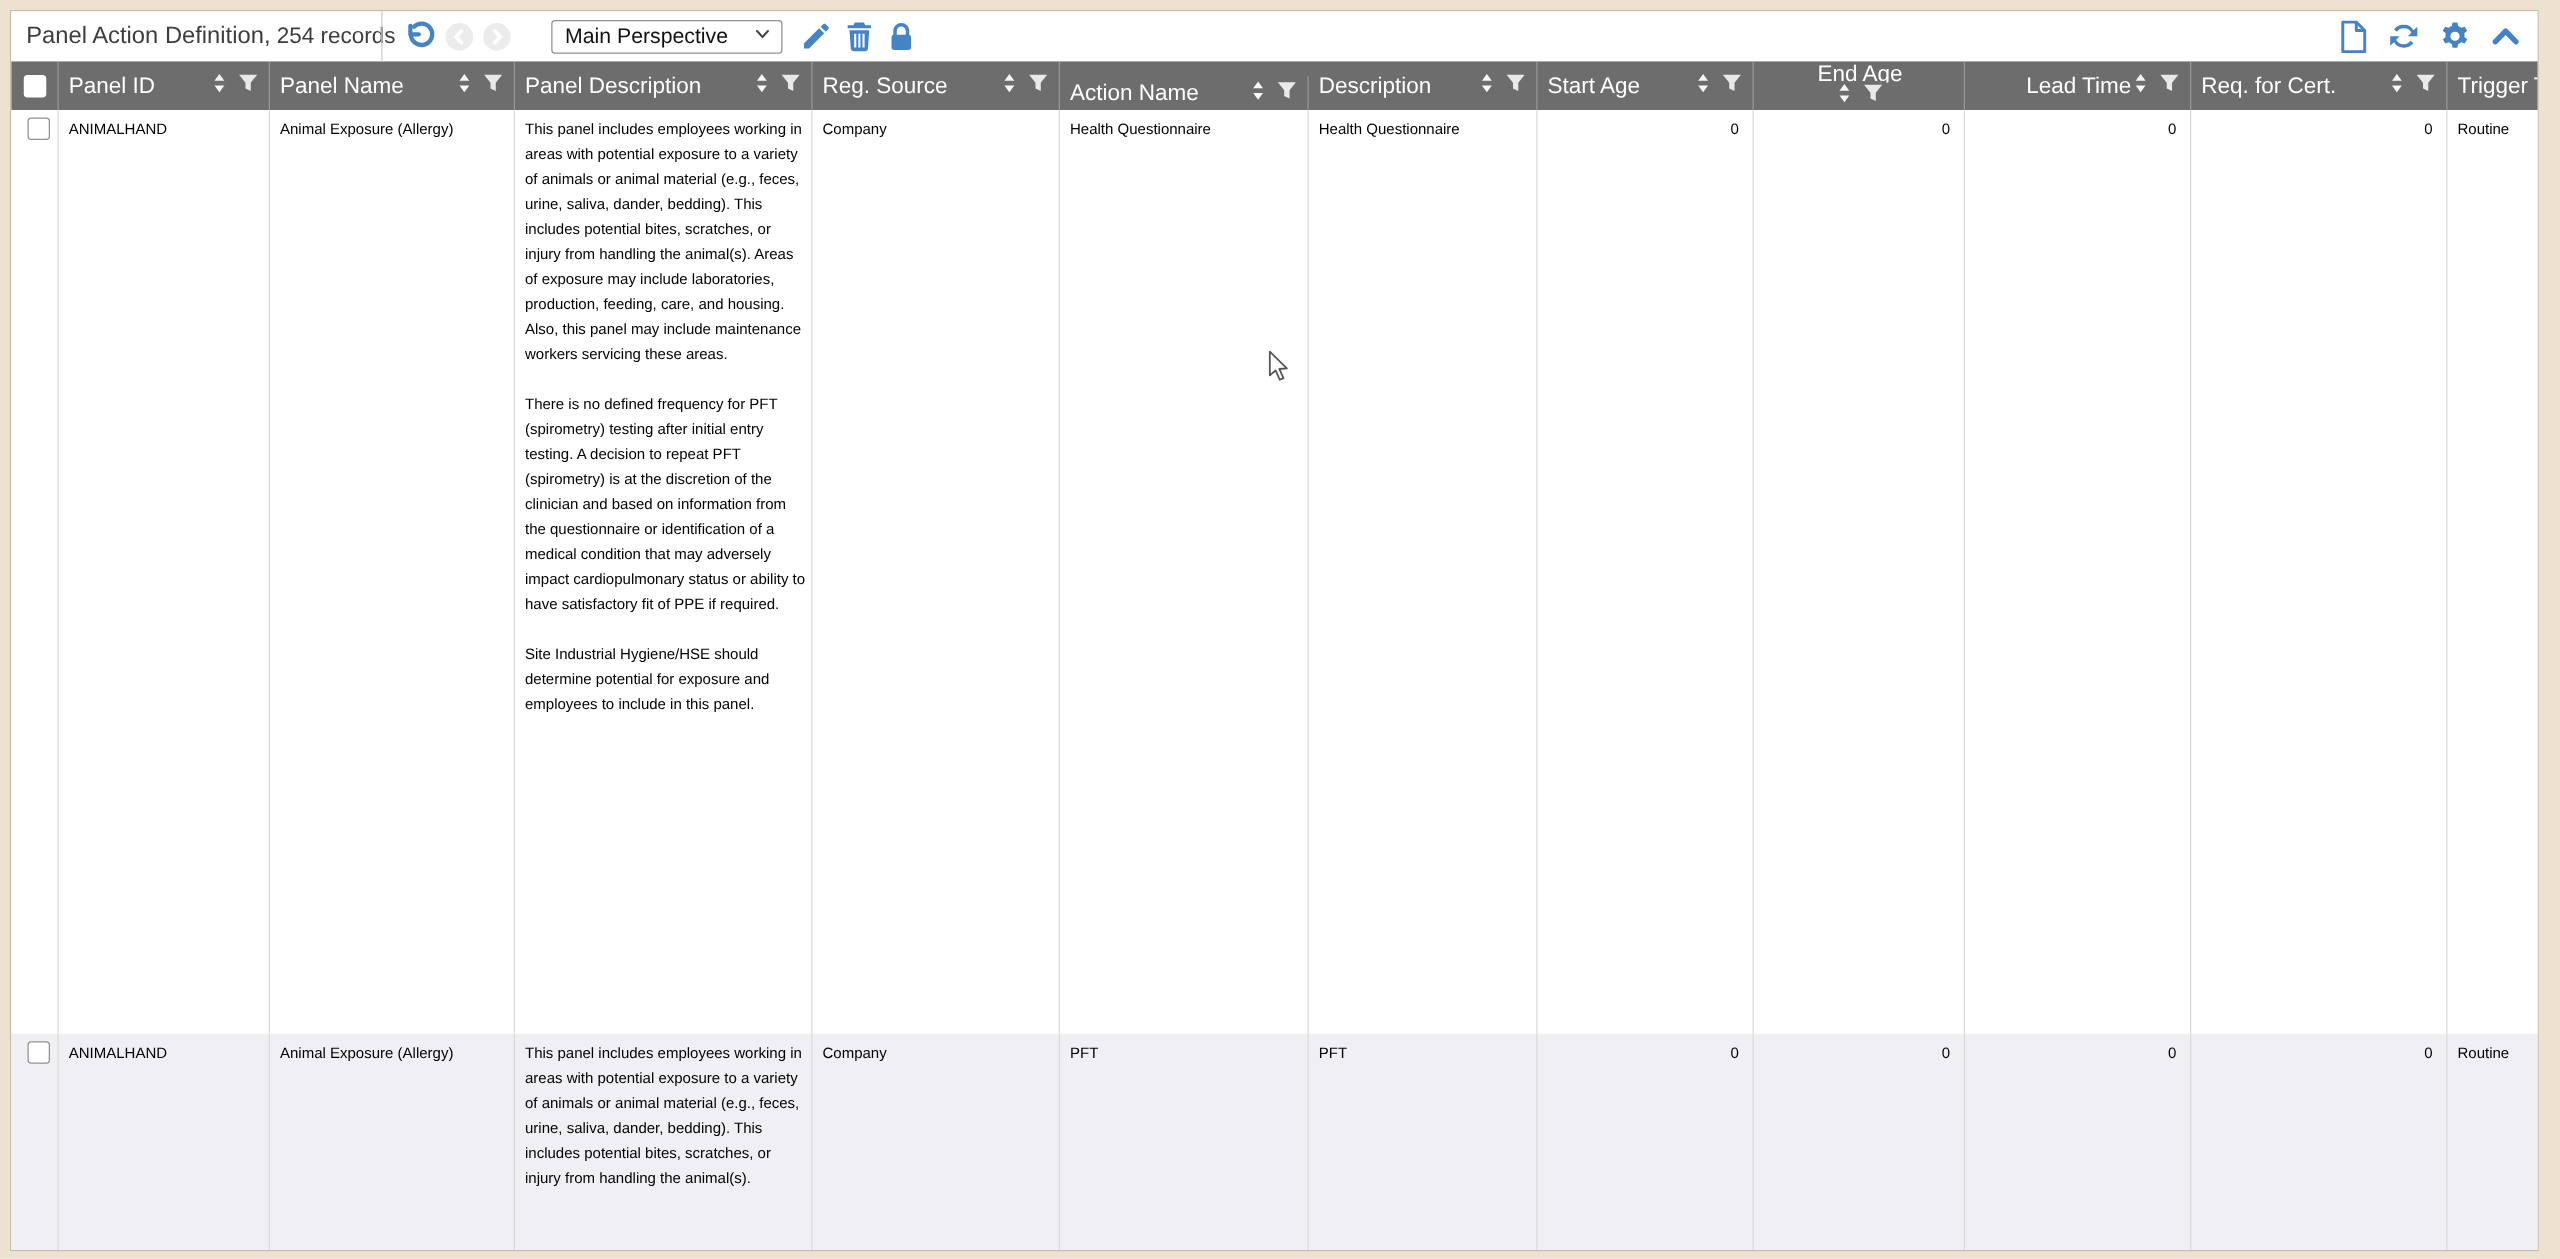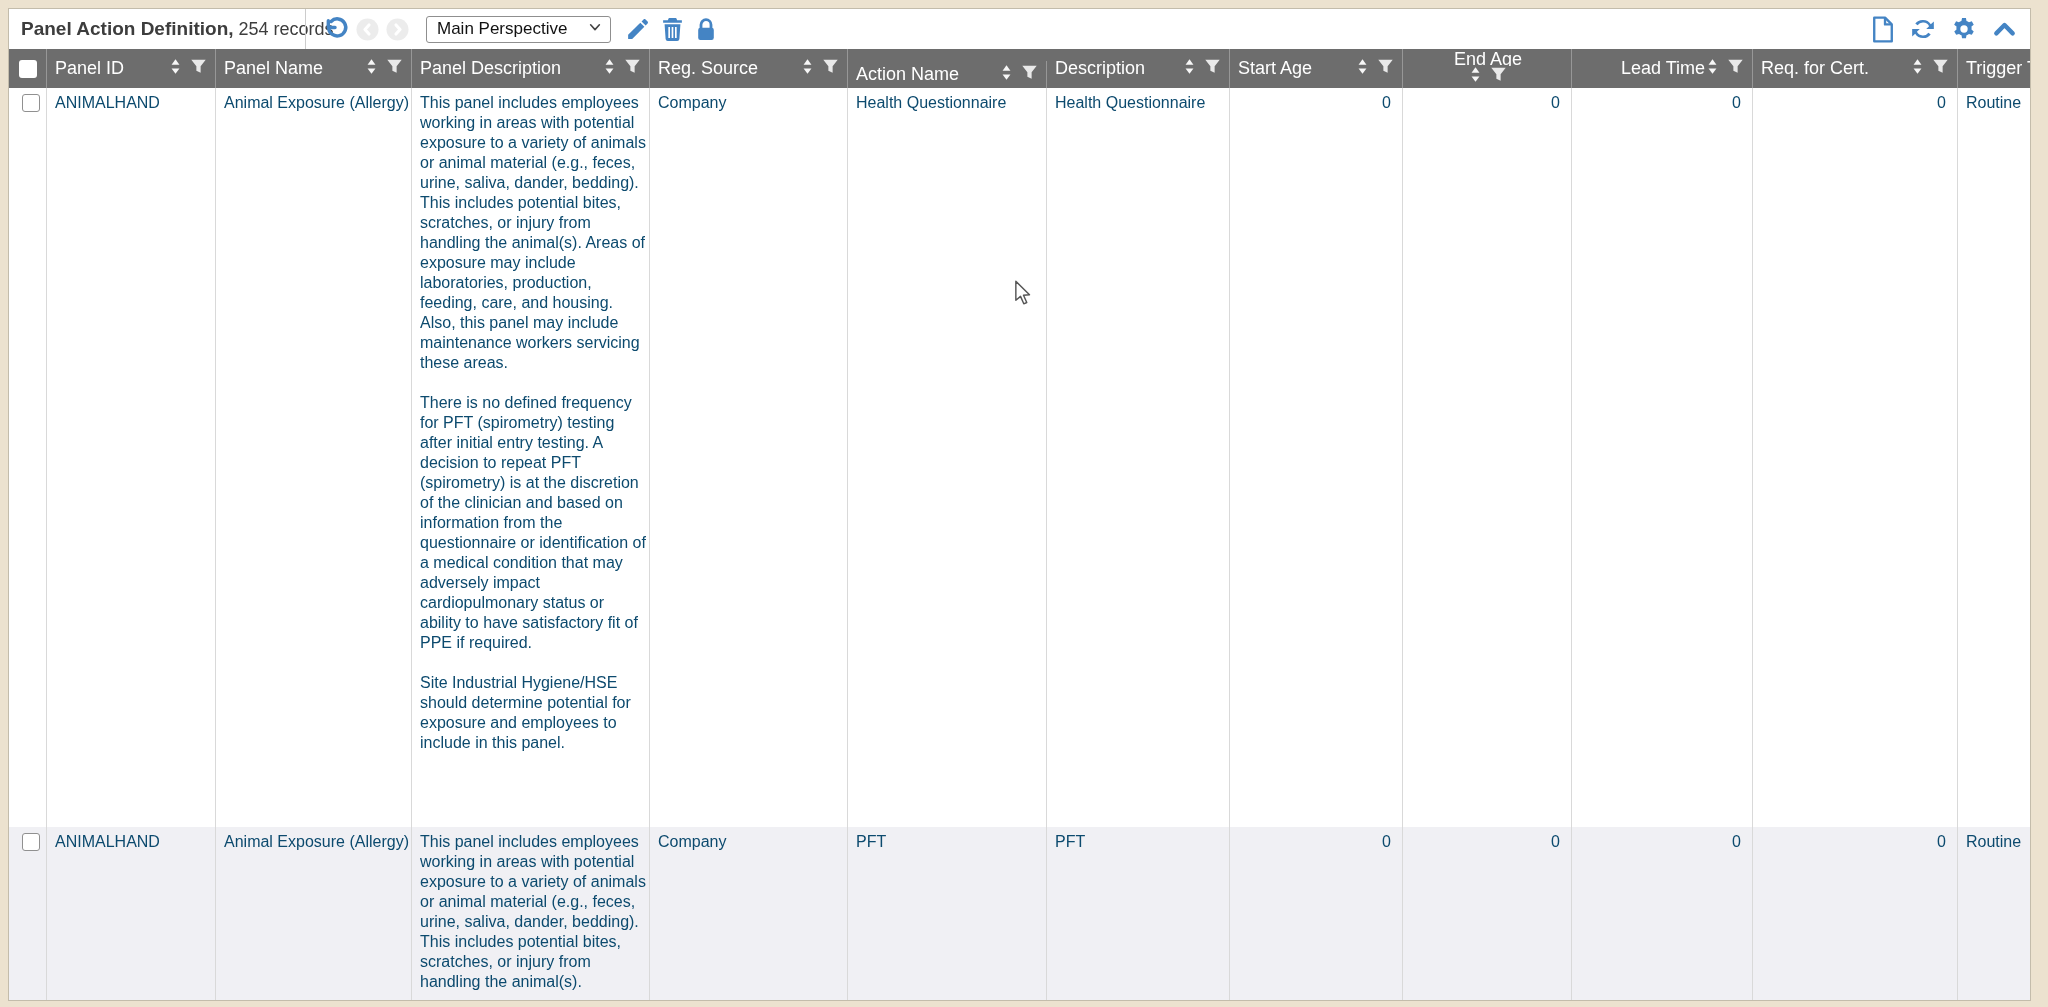--- a/index.html
+++ b/index.html
@@ -7,50 +7,50 @@
     width:2048px;height:1007px;position:relative;overflow:hidden;
     background:#ece2cf;font-family:"Liberation Sans",sans-serif;
   }
   .frame{
     position:absolute;left:8px;top:8px;width:2023px;height:993px;
     background:#ffffff;border:1px solid #c3bcab;box-sizing:border-box;overflow:hidden;
   }
   
   .toolbar{height:40px;display:flex;align-items:center;background:#fff;position:relative;}
   .title-area{width:296px;padding-left:12px;box-sizing:border-box;white-space:nowrap;}
-  .title{font-weight:bold;font-size:19px;color:#3d3d3d;}
+  .title{font-weight:normal;font-size:19px;color:#3d3d3d;}
   .records{font-size:18px;color:#3d3d3d;margin-left:5px;}
   .v-div{width:1px;align-self:stretch;background:#cccccc;}
   .tb-btn{border:none;background:none;padding:0;margin:0;cursor:pointer;display:flex;align-items:center;justify-content:center;}
   .tb-btn svg{display:block;}
   .undo{margin-left:16px;}
   .nav{margin-left:7px;}
   .select-box{
-    margin-left:17px;width:185px;height:27px;border:1px solid #8f8f8f;border-radius:3px;
+    margin-left:32px;width:185px;height:27px;border:1px solid #8f8f8f;border-radius:3px;
     background:#fff;display:flex;align-items:center;justify-content:space-between;
     padding:0 8px 0 10px;box-sizing:border-box;font-size:17px;color:#111;cursor:pointer;
   }
   .edit-icons{display:flex;align-items:center;gap:11px;margin-left:14px;}
   .spacer{flex:1;}
   .right-icons{display:flex;align-items:center;gap:14px;margin-right:12px;}
   
   .grid{width:2149px;}
   .grid-header{display:flex;height:39px;background:#6d6d6d;width:2149px;box-sizing:border-box;}
   .hcell{
     display:flex;align-items:center;box-sizing:border-box;color:#fff;font-size:18px;
     border-right:1px solid #979797;padding:0 6px 0 8px;cursor:pointer;overflow:hidden;white-space:nowrap;
   }
   .hlabel{flex:1;overflow:hidden;}
   .hicons{display:flex;align-items:center;gap:7px;padding-right:2px;}
   .sel-h{justify-content:center;padding:0;}
   .hd-checkbox{width:18px;height:18px;background:#fff;border-radius:3px;}
   .grid-row{display:flex;width:2149px;box-sizing:border-box;background:#fff;overflow:hidden;}
   .grid-row.alt{background:#f0f0f4;}
   .cell{
-    box-sizing:border-box;padding:5px 1px 4px 8px;font-size:16px;line-height:20px;color:#0c4a6e;
+    box-sizing:border-box;padding:5px 1px 4px 8px;font-size:12px;line-height:20px;color:#000000;
     border-right:1px solid #d9d9d9;overflow:hidden;
   }
   .cell.num{text-align:right;padding-right:11px;}
   .cell.pre{white-space:pre-line;}
   .sel-cell{display:flex;justify-content:center;padding-top:6px;}
   .row-checkbox{width:18px;height:18px;background:#fff;border:1.5px solid #909090;border-radius:3px;box-sizing:border-box;}
   
   .cursor{position:absolute;pointer-events:none;}
 </style>
 </head>

